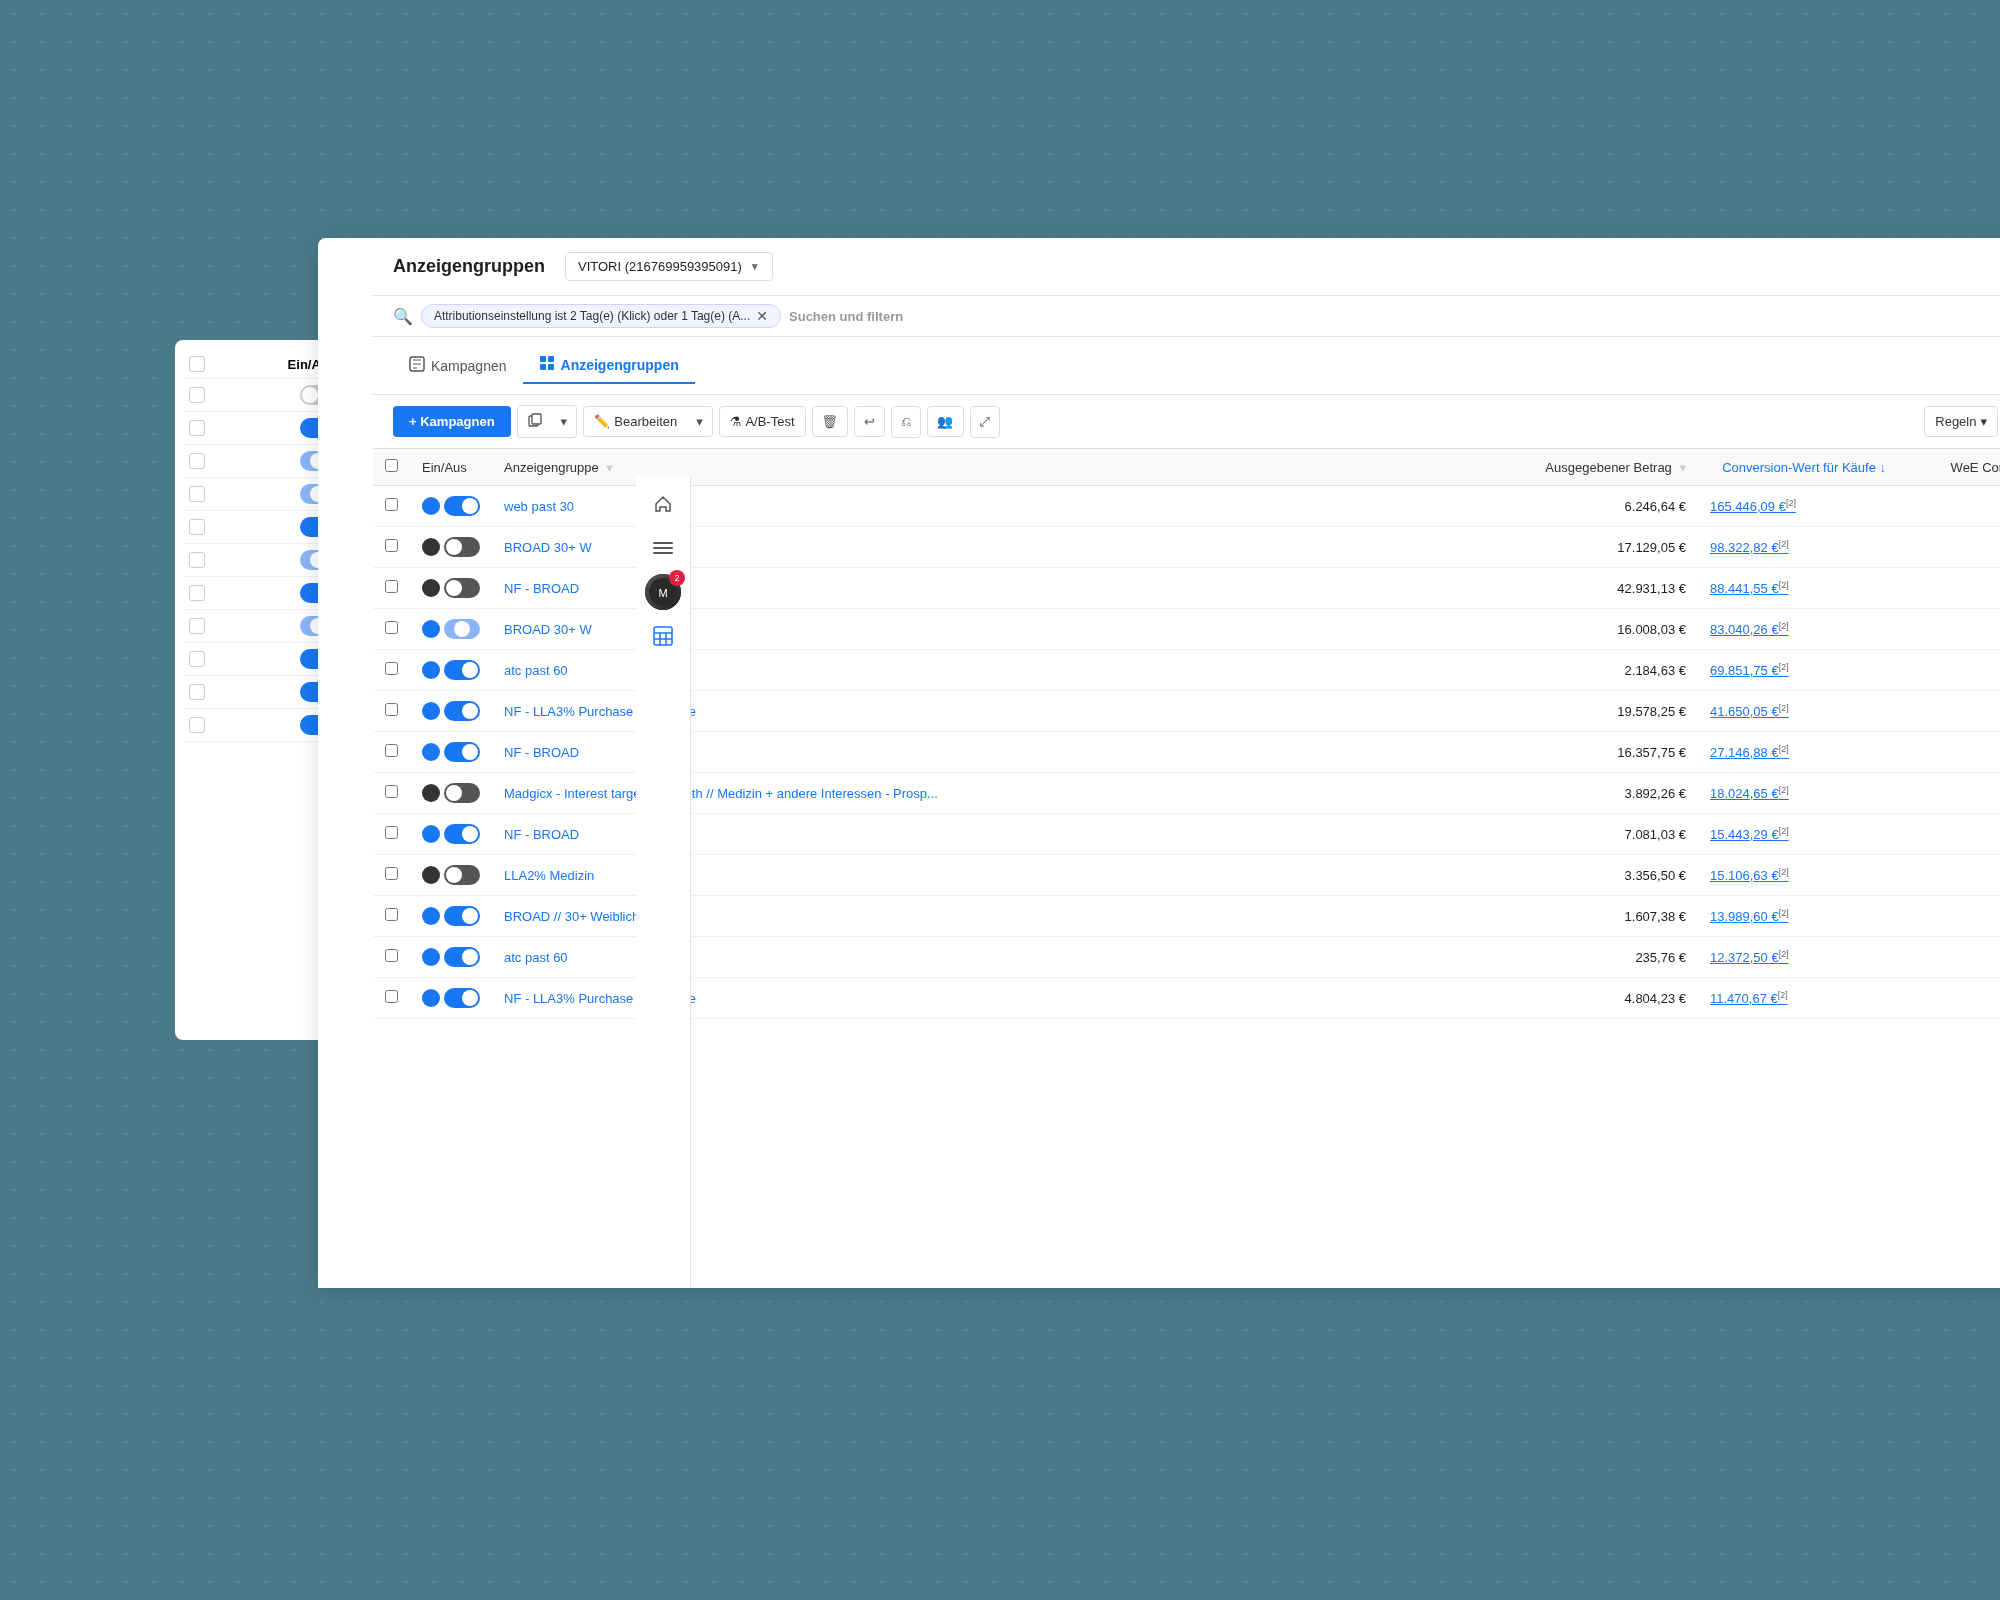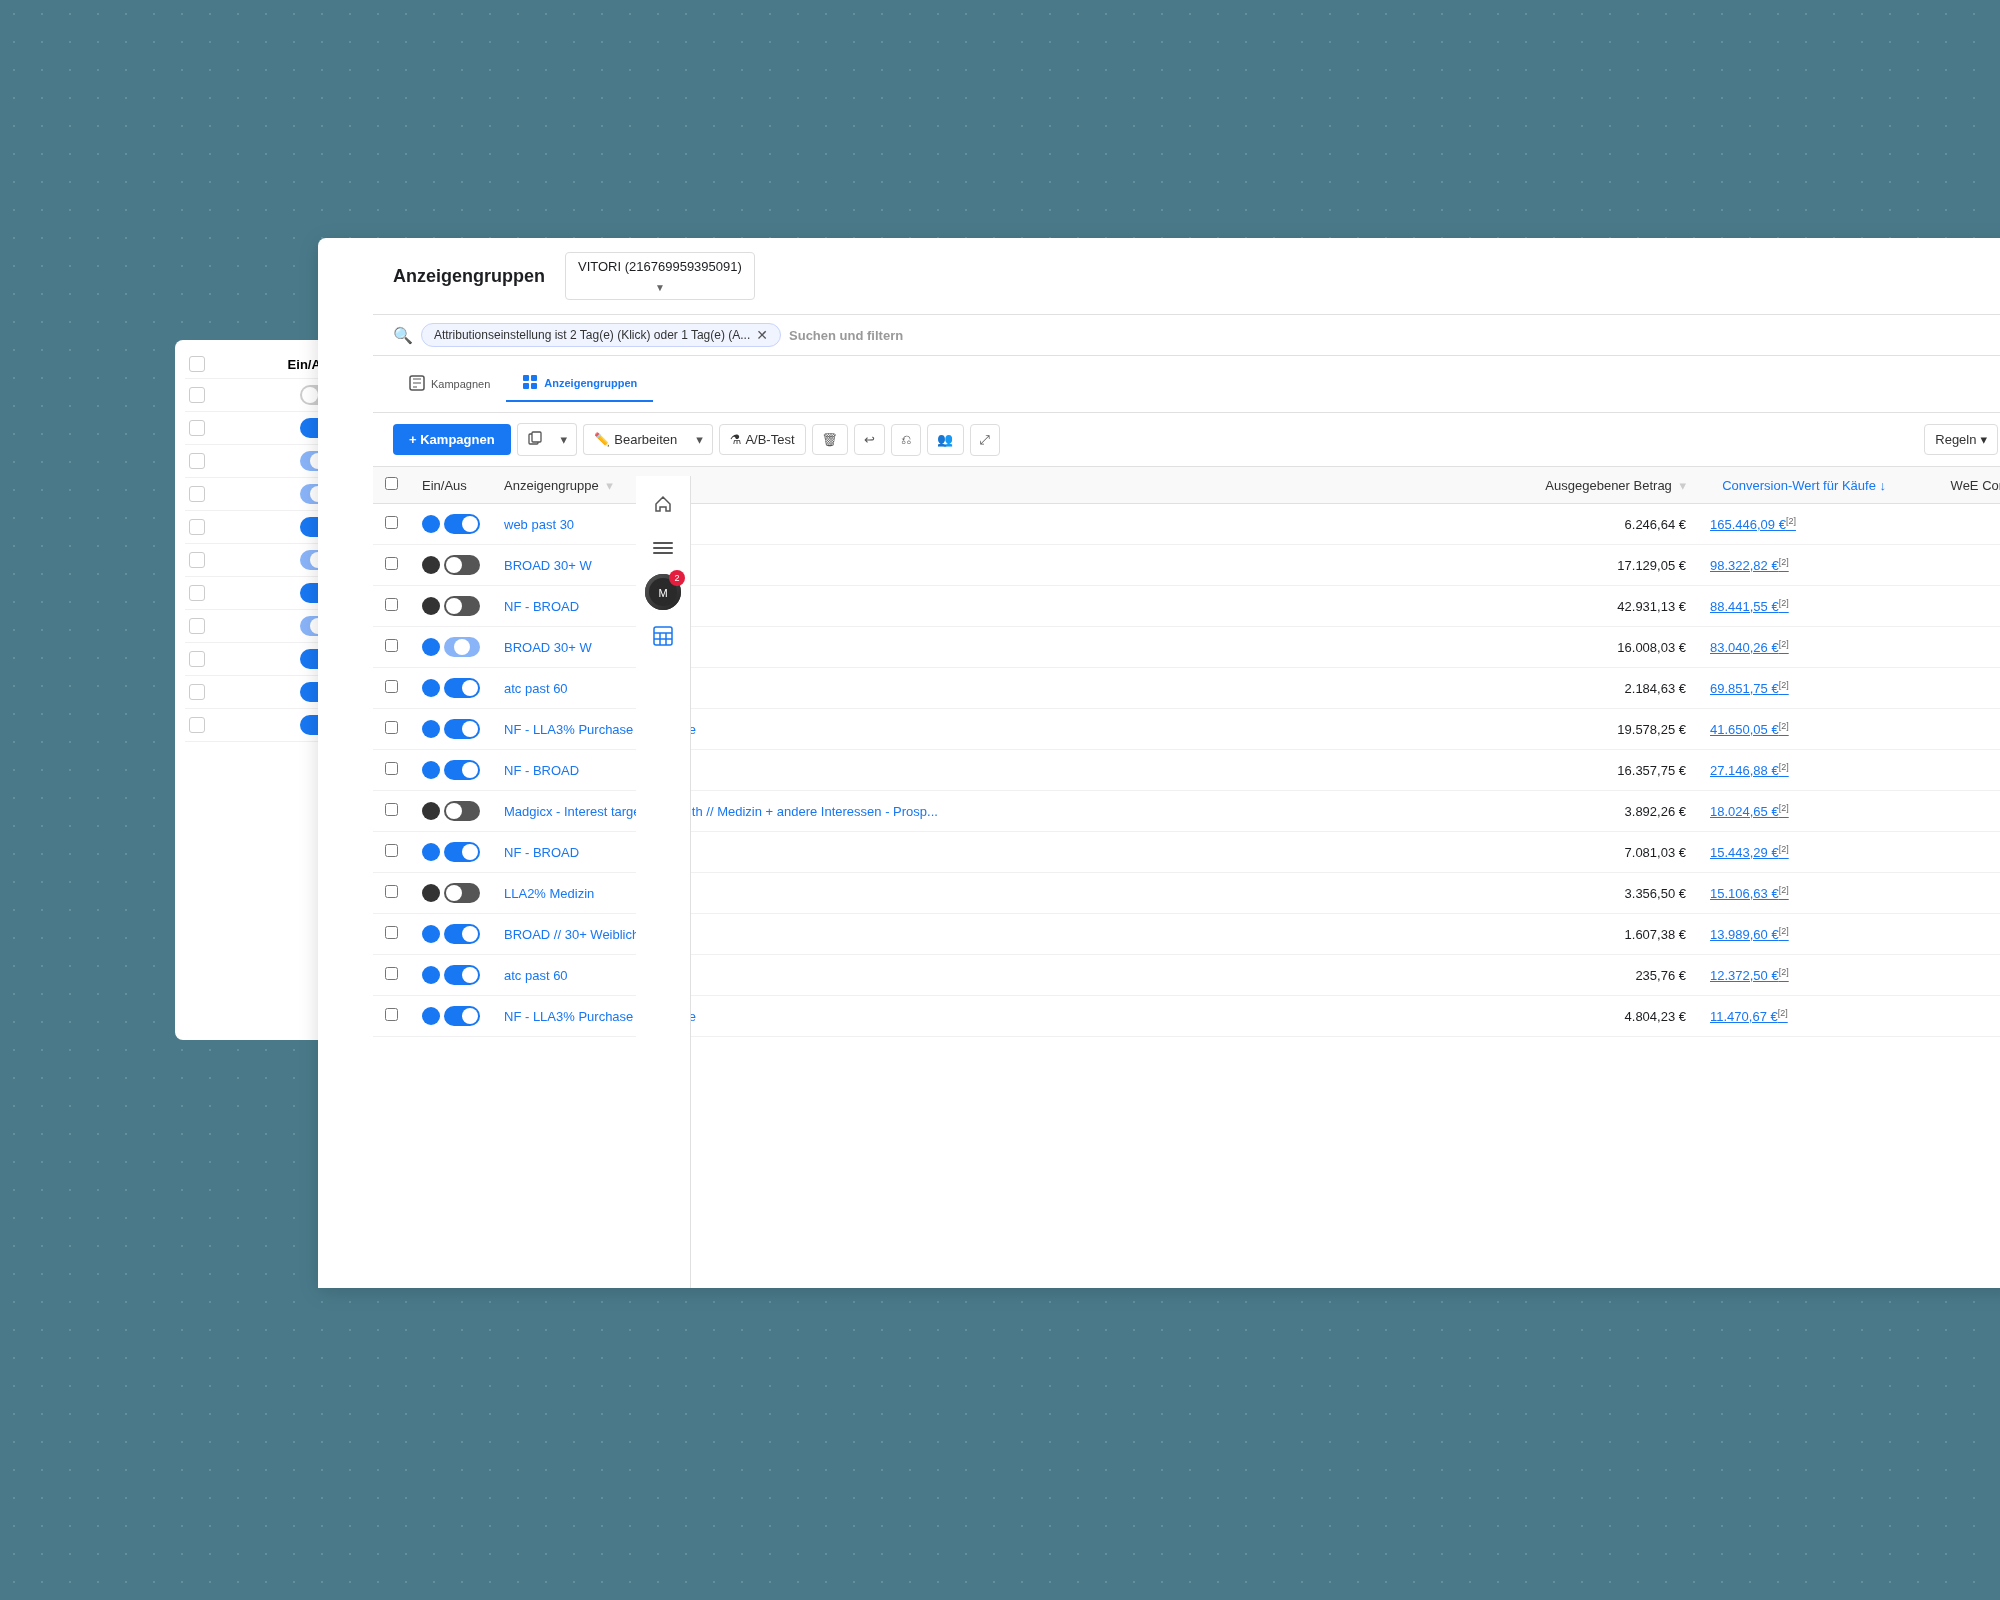--- a/index.html
+++ b/index.html
@@ -99,21 +99,20 @@
     .account-selector {
       display: flex;
       align-items: center;
       gap: 8px;
       padding: 6px 12px;
       border: 1px solid #ddd;
       border-radius: 4px;
       cursor: pointer;
       font-size: 13px;
       color: #1c1e21;
-      flex-direction: column;
     }
     .account-selector .chevron {
       color: #666;
       font-size: 10px;
     }
 
     
     .search-bar {
       display: flex;
       align-items: center;
@@ -151,21 +150,21 @@
       padding: 10px 20px;
       border-bottom: 1px solid #e0e0e0;
       gap: 0;
     }
     .nav-tab {
       display: flex;
       align-items: center;
       gap: 6px;
       padding: 8px 16px;
       cursor: pointer;
-      font-size: 11px;
+      font-size: 14px;
       color: #555;
     }
     .nav-tab.active {
       color: #1877f2;
       font-weight: 600;
       border-bottom: 2px solid #1877f2;
     }
 
     
     .toolbar {

